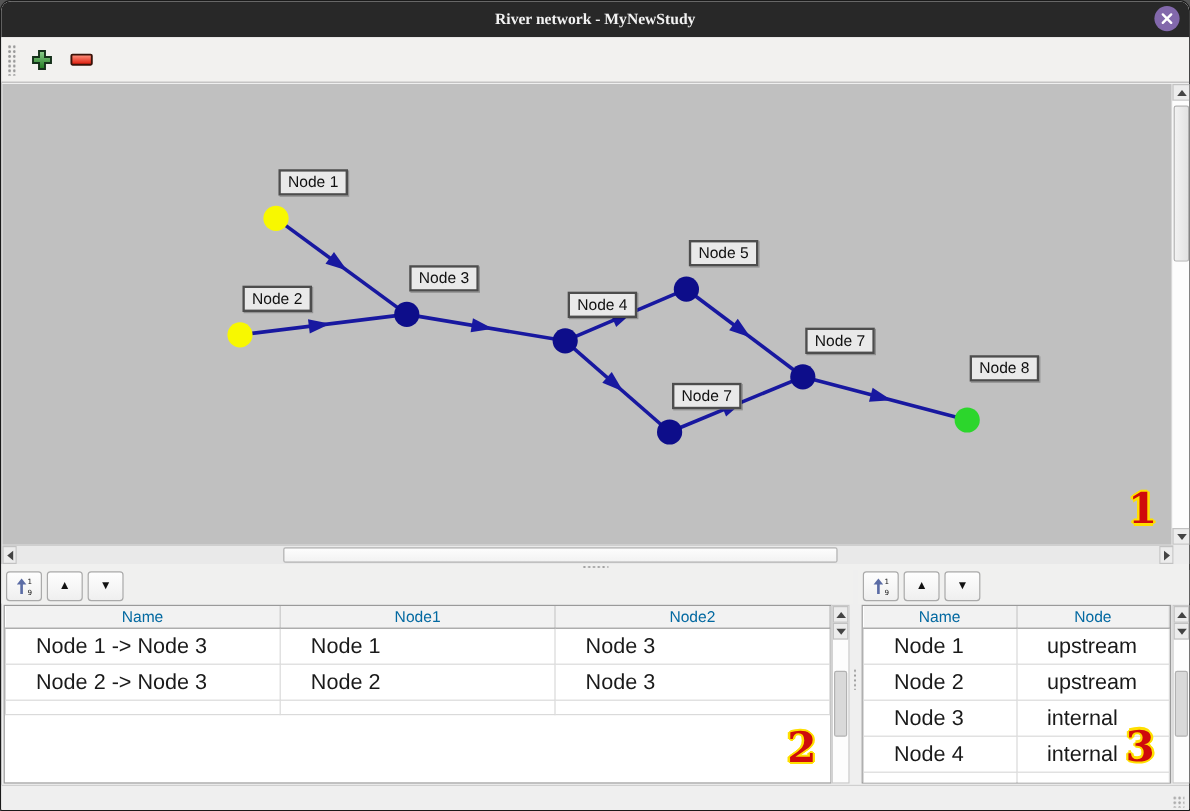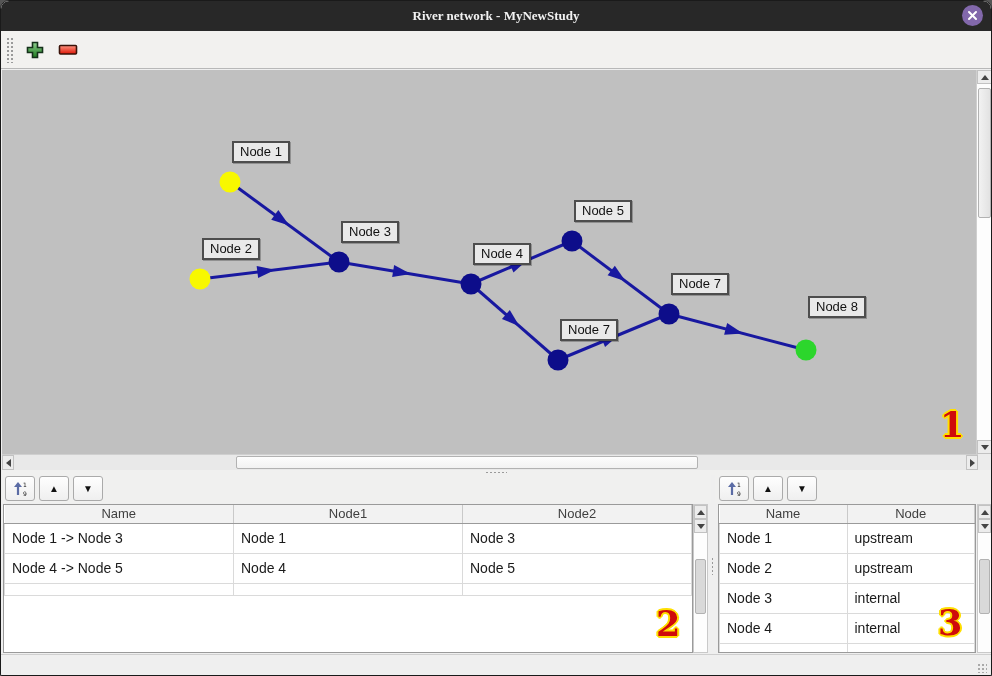--- a/index.html
+++ b/index.html
@@ -99,25 +99,25 @@
     display:flex; align-items:center; justify-content:center;
     font-size:10px; color:#111; padding:0;
   }
   .table-wrap { position:absolute; top:503px; height:149px; overflow:hidden;
     border:1px solid #9a9a9a; background:#fff; }
   .table-wrap.left { left:2px; width:690px; }
   .table-wrap.right { left:717px; width:258px; }
   table { border-collapse:collapse; table-layout:fixed; width:100%; }
   th {
     height:18px; background:#f2f2f2; font-weight:normal; font-size:13px;
-    border-bottom:1px solid #9a9a9a; border-right:1px solid #c9c9c9; color:#404040;
+    border-bottom:1px solid #9a9a9a; border-right:1px solid #c9c9c9; color:#0369a1;
   }
   td {
-    height:30px; background:#fff; font-size:14px; color:#1a1a1a;
-    border:1px solid #dadada; padding-left:7px; overflow:hidden; white-space:nowrap;
+    height:30px; background:#fff; font-size:18px; color:#1a1a1a;
+    border:1px solid #dadada; padding-left:25px; overflow:hidden; white-space:nowrap;
   }
   tr.filler td { height:12px; }
   .tbl-vscroll { position:absolute; top:503px; height:149px; width:15px;
     background:#fdfdfd; border:1px solid #c9c9c9; display:flex; flex-direction:column; }
   .tbl-vscroll.left { left:692px; }
   .tbl-vscroll.right { left:976px; }
   .tbl-vscroll .vthumb { top:54px; height:55px; background:#d9d9d9; }
   
   .statusbar { position:absolute; left:0; top:653px; width:100%; height:22px;
     background:#efefef; border-top:1px solid #cfcfcf; }
@@ -266,23 +266,23 @@
             <th>Node2</th>
           </tr>
         </thead>
         <tbody>
           <tr>
             <td>Node 1 -&gt; Node 3</td>
             <td>Node 1</td>
             <td>Node 3</td>
           </tr>
           <tr>
-            <td>Node 4 -&gt; Node 5</td>
-            <td>Node 4</td>
-            <td>Node 5</td>
+            <td>Node 2 -&gt; Node 3</td>
+            <td>Node 2</td>
+            <td>Node 3</td>
           </tr>
           <tr class="filler">
             <td></td>
             <td></td>
             <td></td>
           </tr>
         </tbody>
       </table>
   </div>
   <div class="tbl-vscroll left">

